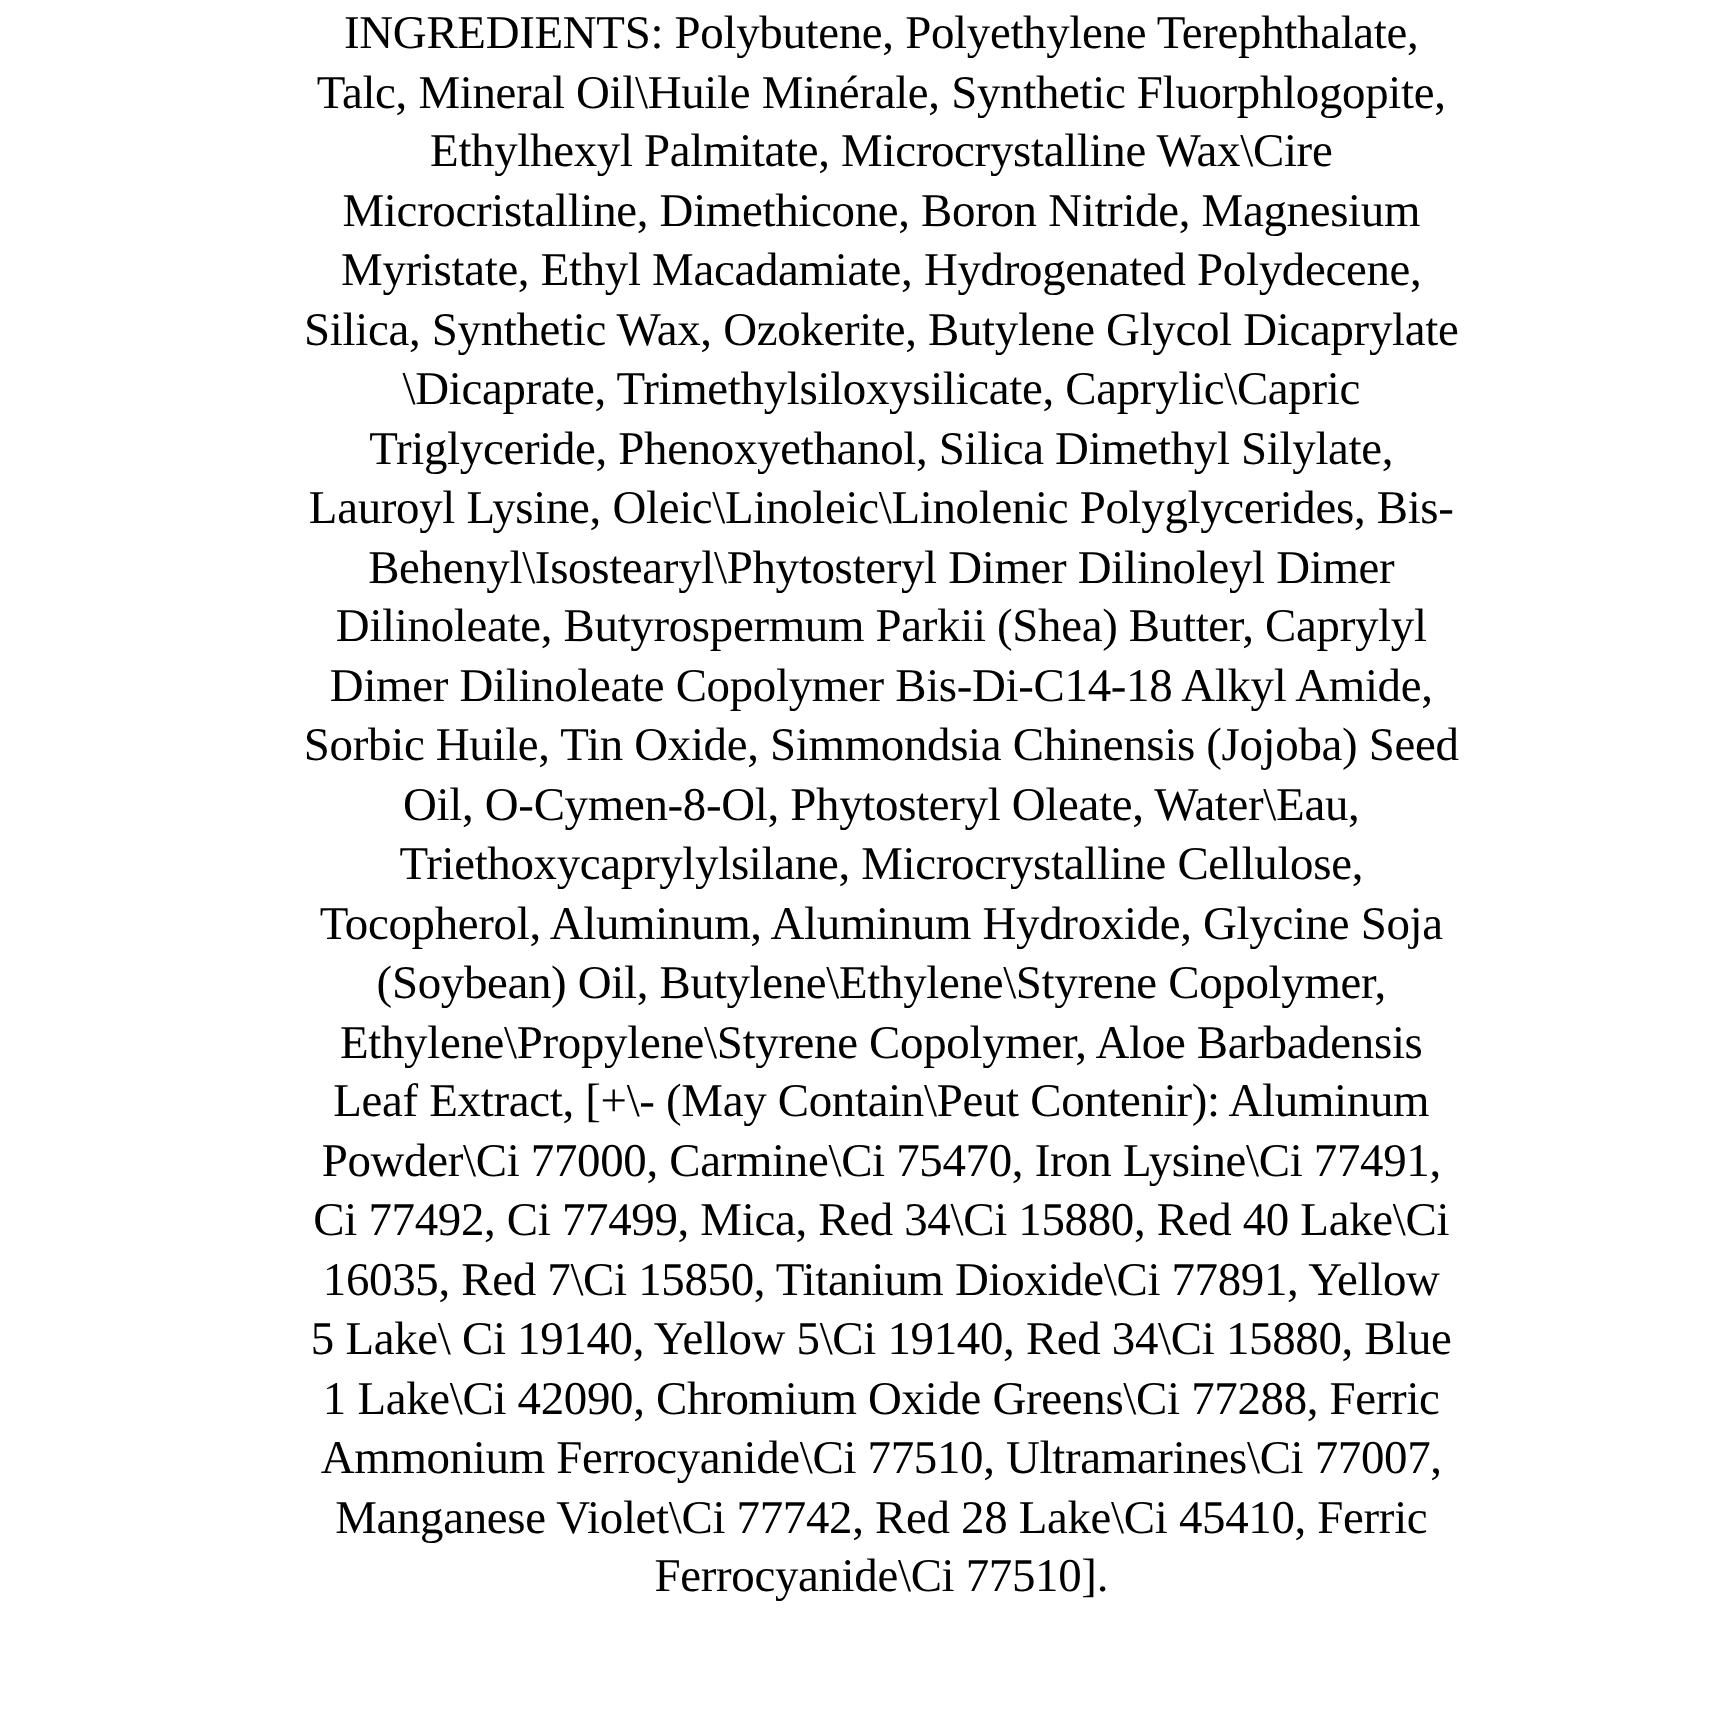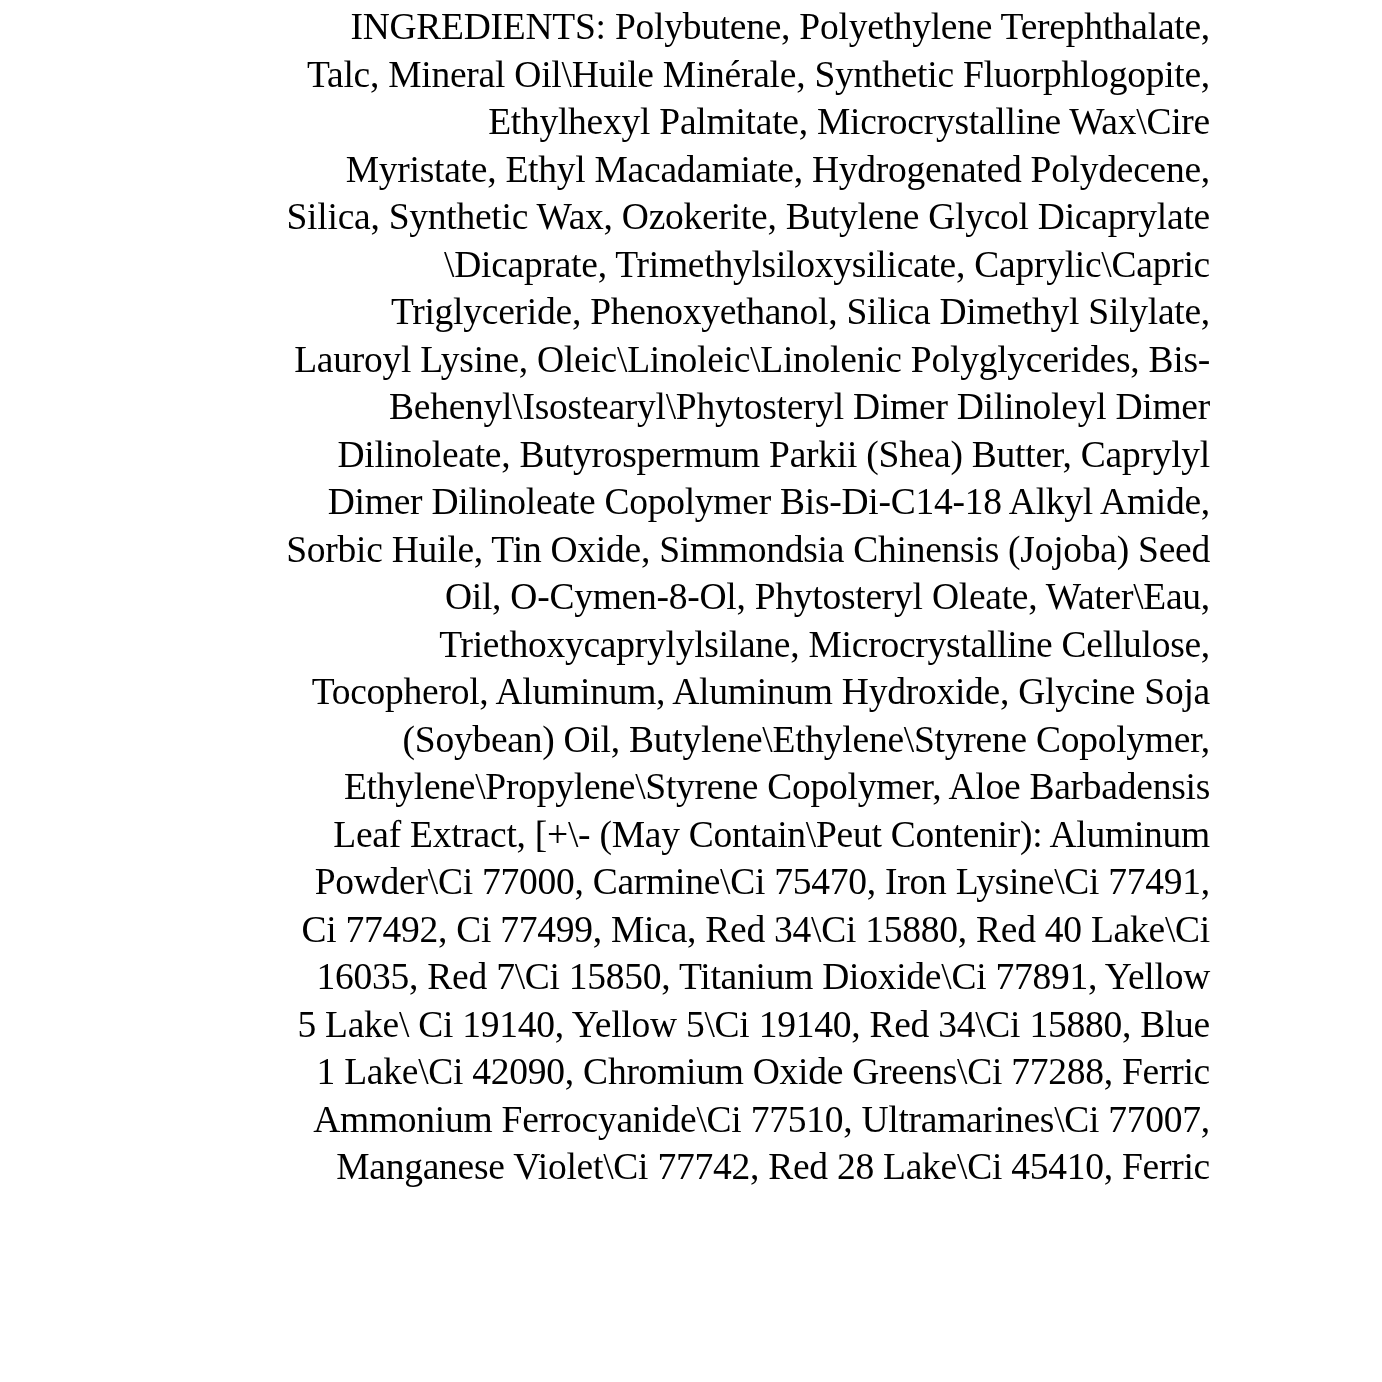--- a/index.html
+++ b/index.html
@@ -17,34 +17,35 @@
   .ingredients-block {
     position: absolute;
     left: 200px;
     top: 3px;
     width: 1010px;
     font-family: "Liberation Serif", "DejaVu Serif", serif;
     font-size: 37.5px;
     line-height: 47.5px;
     letter-spacing: -0.25px;
     color: #000000;
-    text-align: right;
+    text-align: center;
   }
   .text-line {
     white-space: pre;
   }
 </style>
 </head>
 <body>
 
 <div class="page">
   <div class="ingredients-block">
       <div class="text-line">INGREDIENTS: Polybutene, Polyethylene Terephthalate,</div>
       <div class="text-line">Talc, Mineral Oil\Huile Minérale, Synthetic Fluorphlogopite,</div>
       <div class="text-line">Ethylhexyl Palmitate, Microcrystalline Wax\Cire</div>
+      <div class="text-line">Microcristalline, Dimethicone, Boron Nitride, Magnesium</div>
       <div class="text-line">Myristate, Ethyl Macadamiate, Hydrogenated Polydecene,</div>
       <div class="text-line">Silica, Synthetic Wax, Ozokerite, Butylene Glycol Dicaprylate</div>
       <div class="text-line">\Dicaprate, Trimethylsiloxysilicate, Caprylic\Capric</div>
       <div class="text-line">Triglyceride, Phenoxyethanol, Silica Dimethyl Silylate,</div>
       <div class="text-line">Lauroyl Lysine, Oleic\Linoleic\Linolenic Polyglycerides, Bis-</div>
       <div class="text-line">Behenyl\Isostearyl\Phytosteryl Dimer Dilinoleyl Dimer</div>
       <div class="text-line">Dilinoleate, Butyrospermum Parkii (Shea) Butter, Caprylyl</div>
       <div class="text-line">Dimer Dilinoleate Copolymer Bis-Di-C14-18 Alkyl Amide,</div>
       <div class="text-line">Sorbic Huile, Tin Oxide, Simmondsia Chinensis (Jojoba) Seed</div>
       <div class="text-line">Oil, O-Cymen-8-Ol, Phytosteryl Oleate, Water\Eau,</div>
@@ -53,14 +54,15 @@
       <div class="text-line">(Soybean) Oil, Butylene\Ethylene\Styrene Copolymer,</div>
       <div class="text-line">Ethylene\Propylene\Styrene Copolymer, Aloe Barbadensis</div>
       <div class="text-line">Leaf Extract, [+\- (May Contain\Peut Contenir): Aluminum</div>
       <div class="text-line">Powder\Ci 77000, Carmine\Ci 75470, Iron Lysine\Ci 77491,</div>
       <div class="text-line">Ci 77492, Ci 77499, Mica, Red 34\Ci 15880, Red 40 Lake\Ci</div>
       <div class="text-line">16035, Red 7\Ci 15850, Titanium Dioxide\Ci 77891, Yellow</div>
       <div class="text-line">5 Lake\ Ci 19140, Yellow 5\Ci 19140, Red 34\Ci 15880, Blue</div>
       <div class="text-line">1 Lake\Ci 42090, Chromium Oxide Greens\Ci 77288, Ferric</div>
       <div class="text-line">Ammonium Ferrocyanide\Ci 77510, Ultramarines\Ci 77007,</div>
       <div class="text-line">Manganese Violet\Ci 77742, Red 28 Lake\Ci 45410, Ferric</div>
+      <div class="text-line">Ferrocyanide\Ci 77510].</div>
     </div>
 </div>
 
 </body></html>

